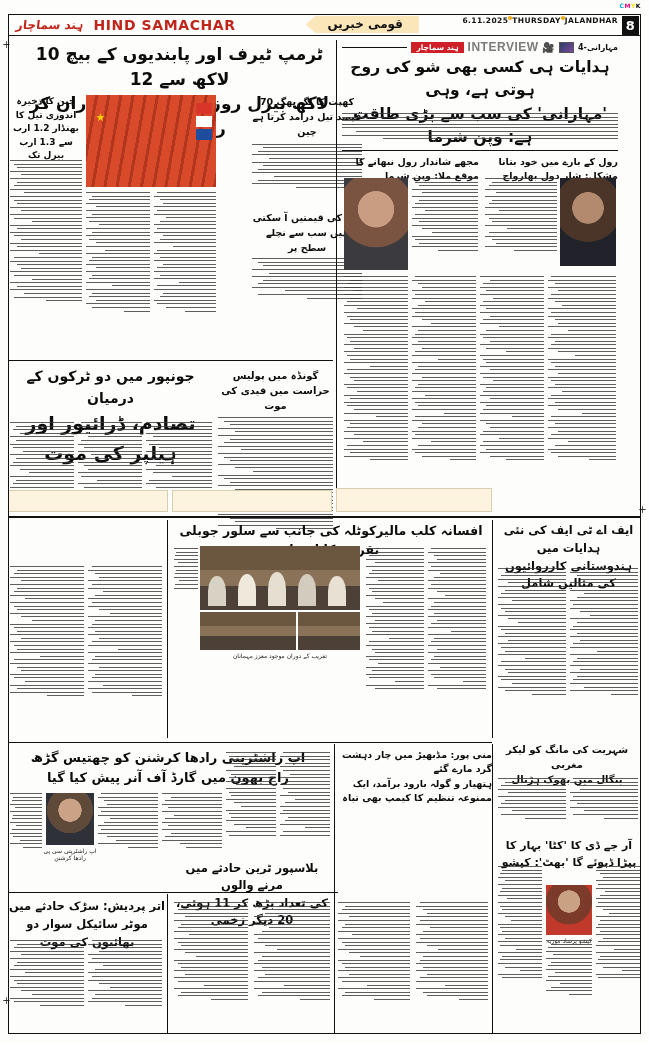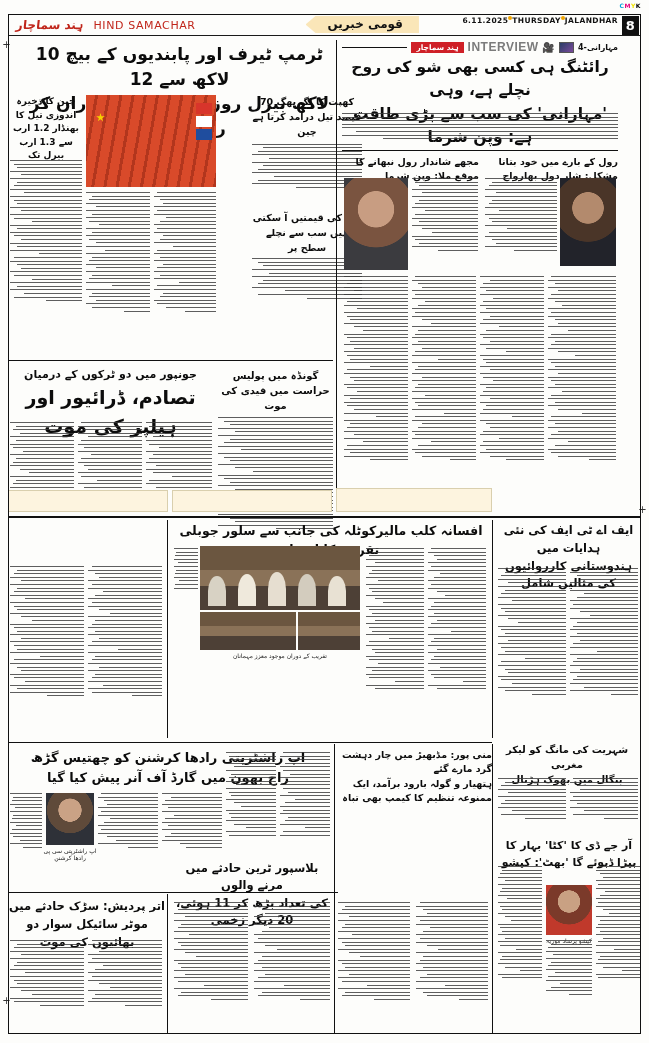--- a/index.html
+++ b/index.html
@@ -37,21 +37,21 @@
     border-bottom: 1.5px solid #1a1a1a;
     display: flex; align-items: center;
   }
   .mh-urdu {
     color: #c0261b; font-size: 12px; font-weight: bold;
     font-family: "DejaVu Sans", sans-serif;
     direction: rtl; padding-left: 8px; white-space: nowrap;
     transform: skewX(-6deg);
   }
   .mh-eng {
-    color: #c0261b; font-size: 11px; font-weight: normal;
+    color: #c0261b; font-size: 14px; font-weight: bold;
     letter-spacing: .6px; margin-left: 10px; white-space: nowrap;
   }
   .mh-ribbon {
     position: absolute; left: 47%; top: 1px;
     background: #fae6b8; padding: 1px 16px 2px 22px;
     font-size: 12px; font-weight: bold; direction: rtl;
     clip-path: polygon(10px 0, 100% 0, 100% 100%, 10px 100%, 0 50%);
     color: #111;
   }
   .mh-right {
@@ -336,21 +336,21 @@
       <div class="ln s100"></div>
         <div class="ln s70"></div>
         <div class="ln s95"></div>
         <div class="ln s50"></div>
     </div>
   </div>
 
   <div class="rule-h" style="position:absolute; left:8px; top:360px; width:325px;"></div>
 
   <div style="position:absolute; left:8px; top:366px; width:205px;">
-    <div class="hl" style="font-size:11px; line-height:1.55;">جونپور میں دو ٹرکوں کے درمیان</div>
+    <div class="hl" style="font-size:14px; line-height:1.55;">جونپور میں دو ٹرکوں کے درمیان</div>
     <div class="hl" style="font-size:19px; line-height:1.55;">تصادم، ڈرائیور اور ہیلپر کی موت</div>
   </div>
 
   <div class="body-col" style="position:absolute; left:10px; top:422px; width:64px; height:88px;">
     <div class="ln s100"></div>
       <div class="ln s90"></div>
       <div class="ln s95"></div>
       <div class="ln s85"></div>
     <div class="ln s100"></div>
       <div class="ln s90"></div>
@@ -456,21 +456,21 @@
 
   <div style="position:absolute; left:342px; top:40px; width:276px;">
     <div class="interview-bar">
       <span class="iv-series">مہارانی-4</span>
       <span class="iv-thumb"></span>
       <span class="iv-cam">🎥</span>
       <span class="iv-word">INTERVIEW</span>
       <span class="iv-logo">ہِند سماچار</span>
       <span class="dashline"></span>
     </div>
-    <div class="hl" style="font-size:15.5px; line-height:1.5; margin-top:2px;">رائٹنگ ہی کسی بھی شو کی روح نچلے ہے، وہی</div>
+    <div class="hl" style="font-size:15.5px; line-height:1.5; margin-top:2px;">ہدایات ہی کسی بھی شو کی روح ہوتی ہے، وہی</div>
     <div class="hl" style="font-size:15.5px; line-height:1.5;">'مہارانی' کی سب سے بڑی طاقت ہے: وپن شرما</div>
   </div>
 
   <div class="body-col" style="position:absolute; left:342px; top:113px; width:276px; height:30px;">
     <div class="ln s100"></div>
       <div class="ln s100"></div>
       <div class="ln s100"></div>
       <div class="ln s100"></div>
     <div class="ln s100"></div>
       <div class="ln s95"></div>

